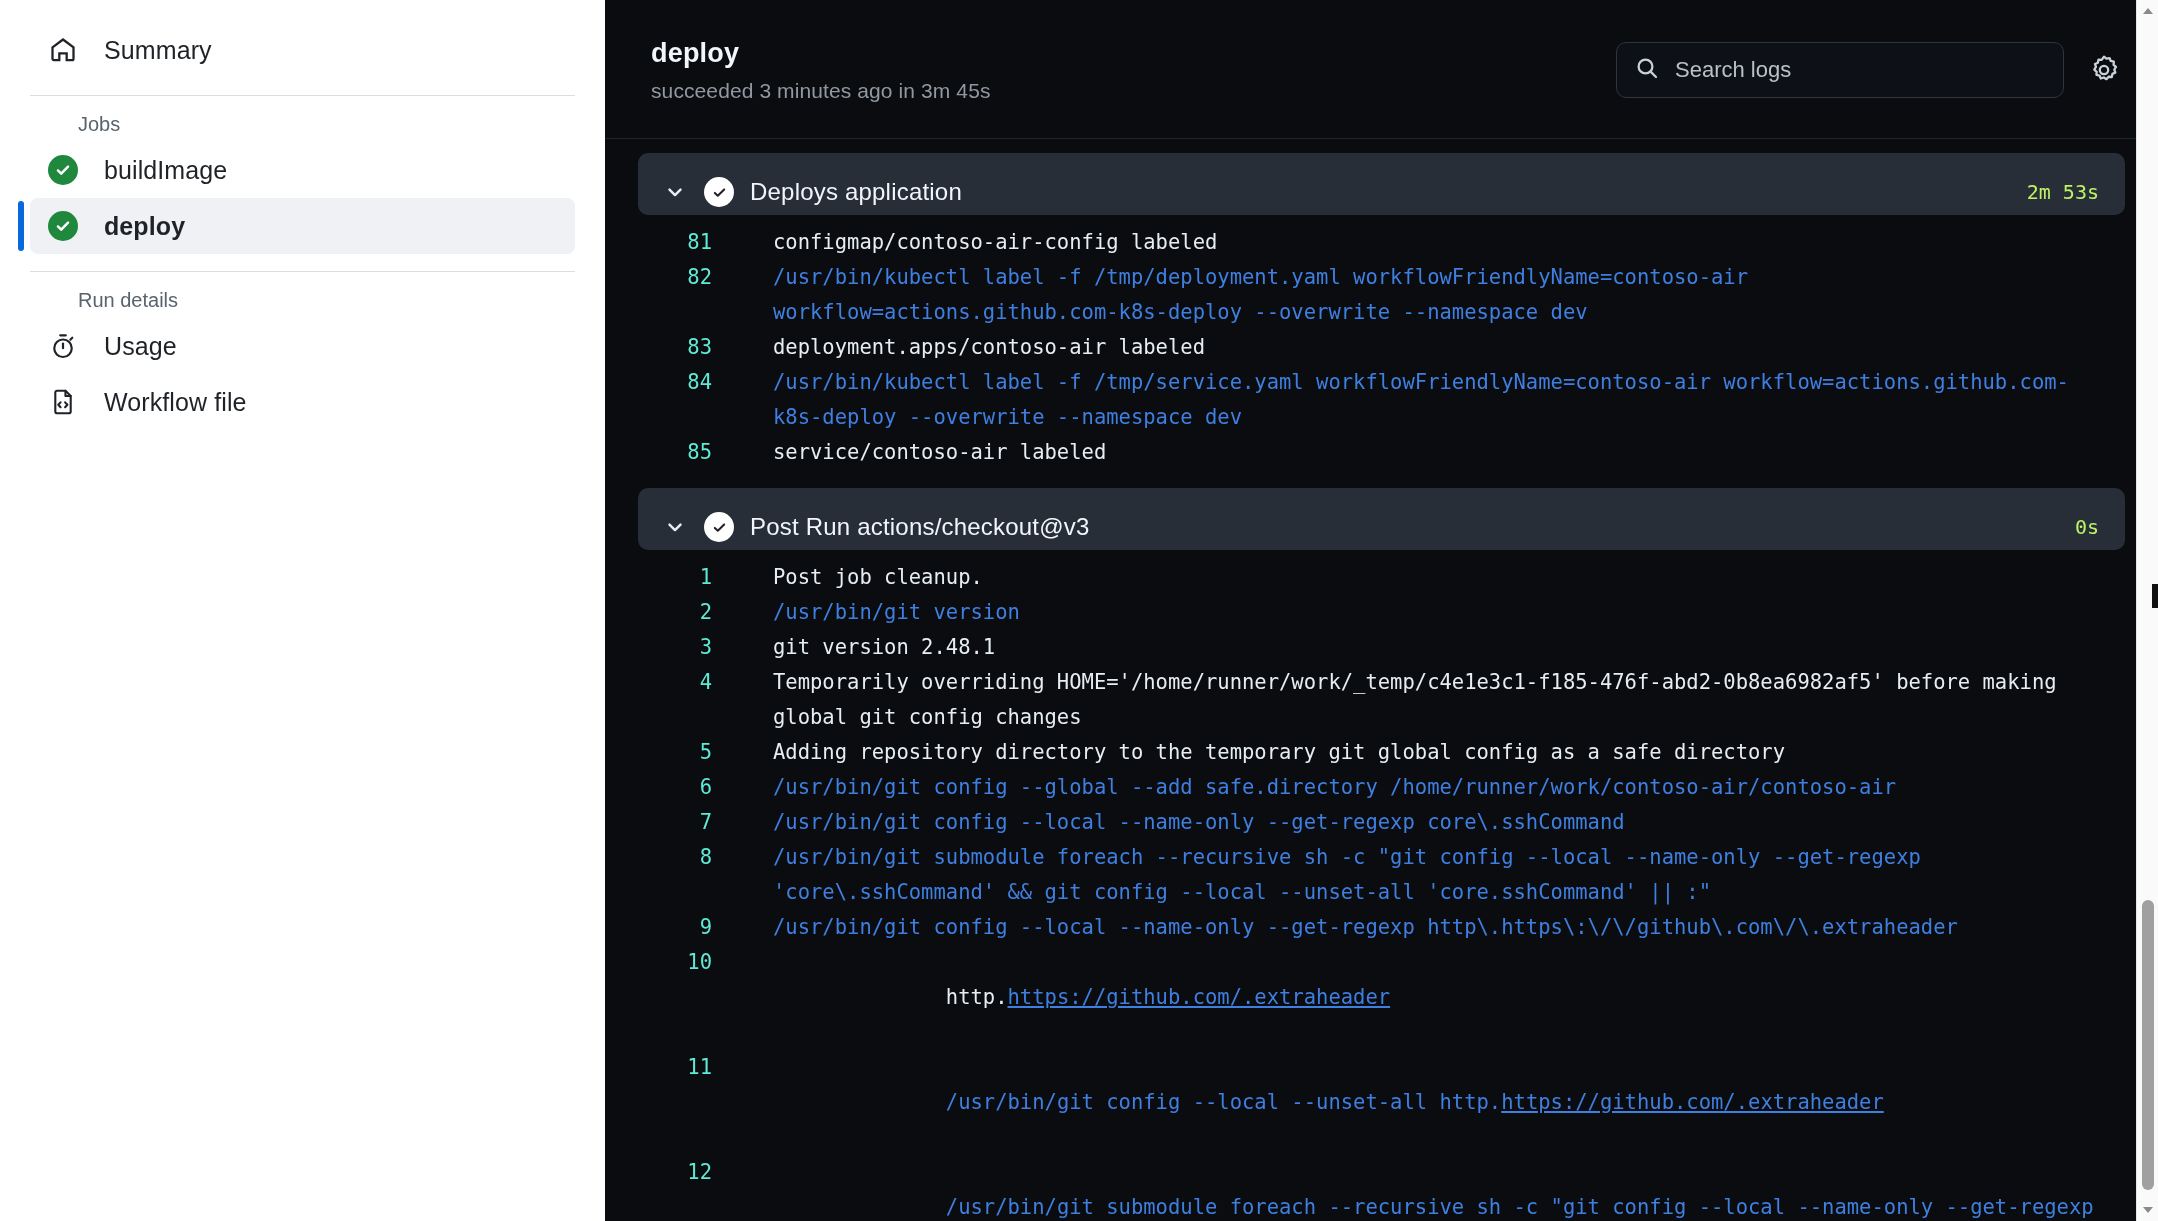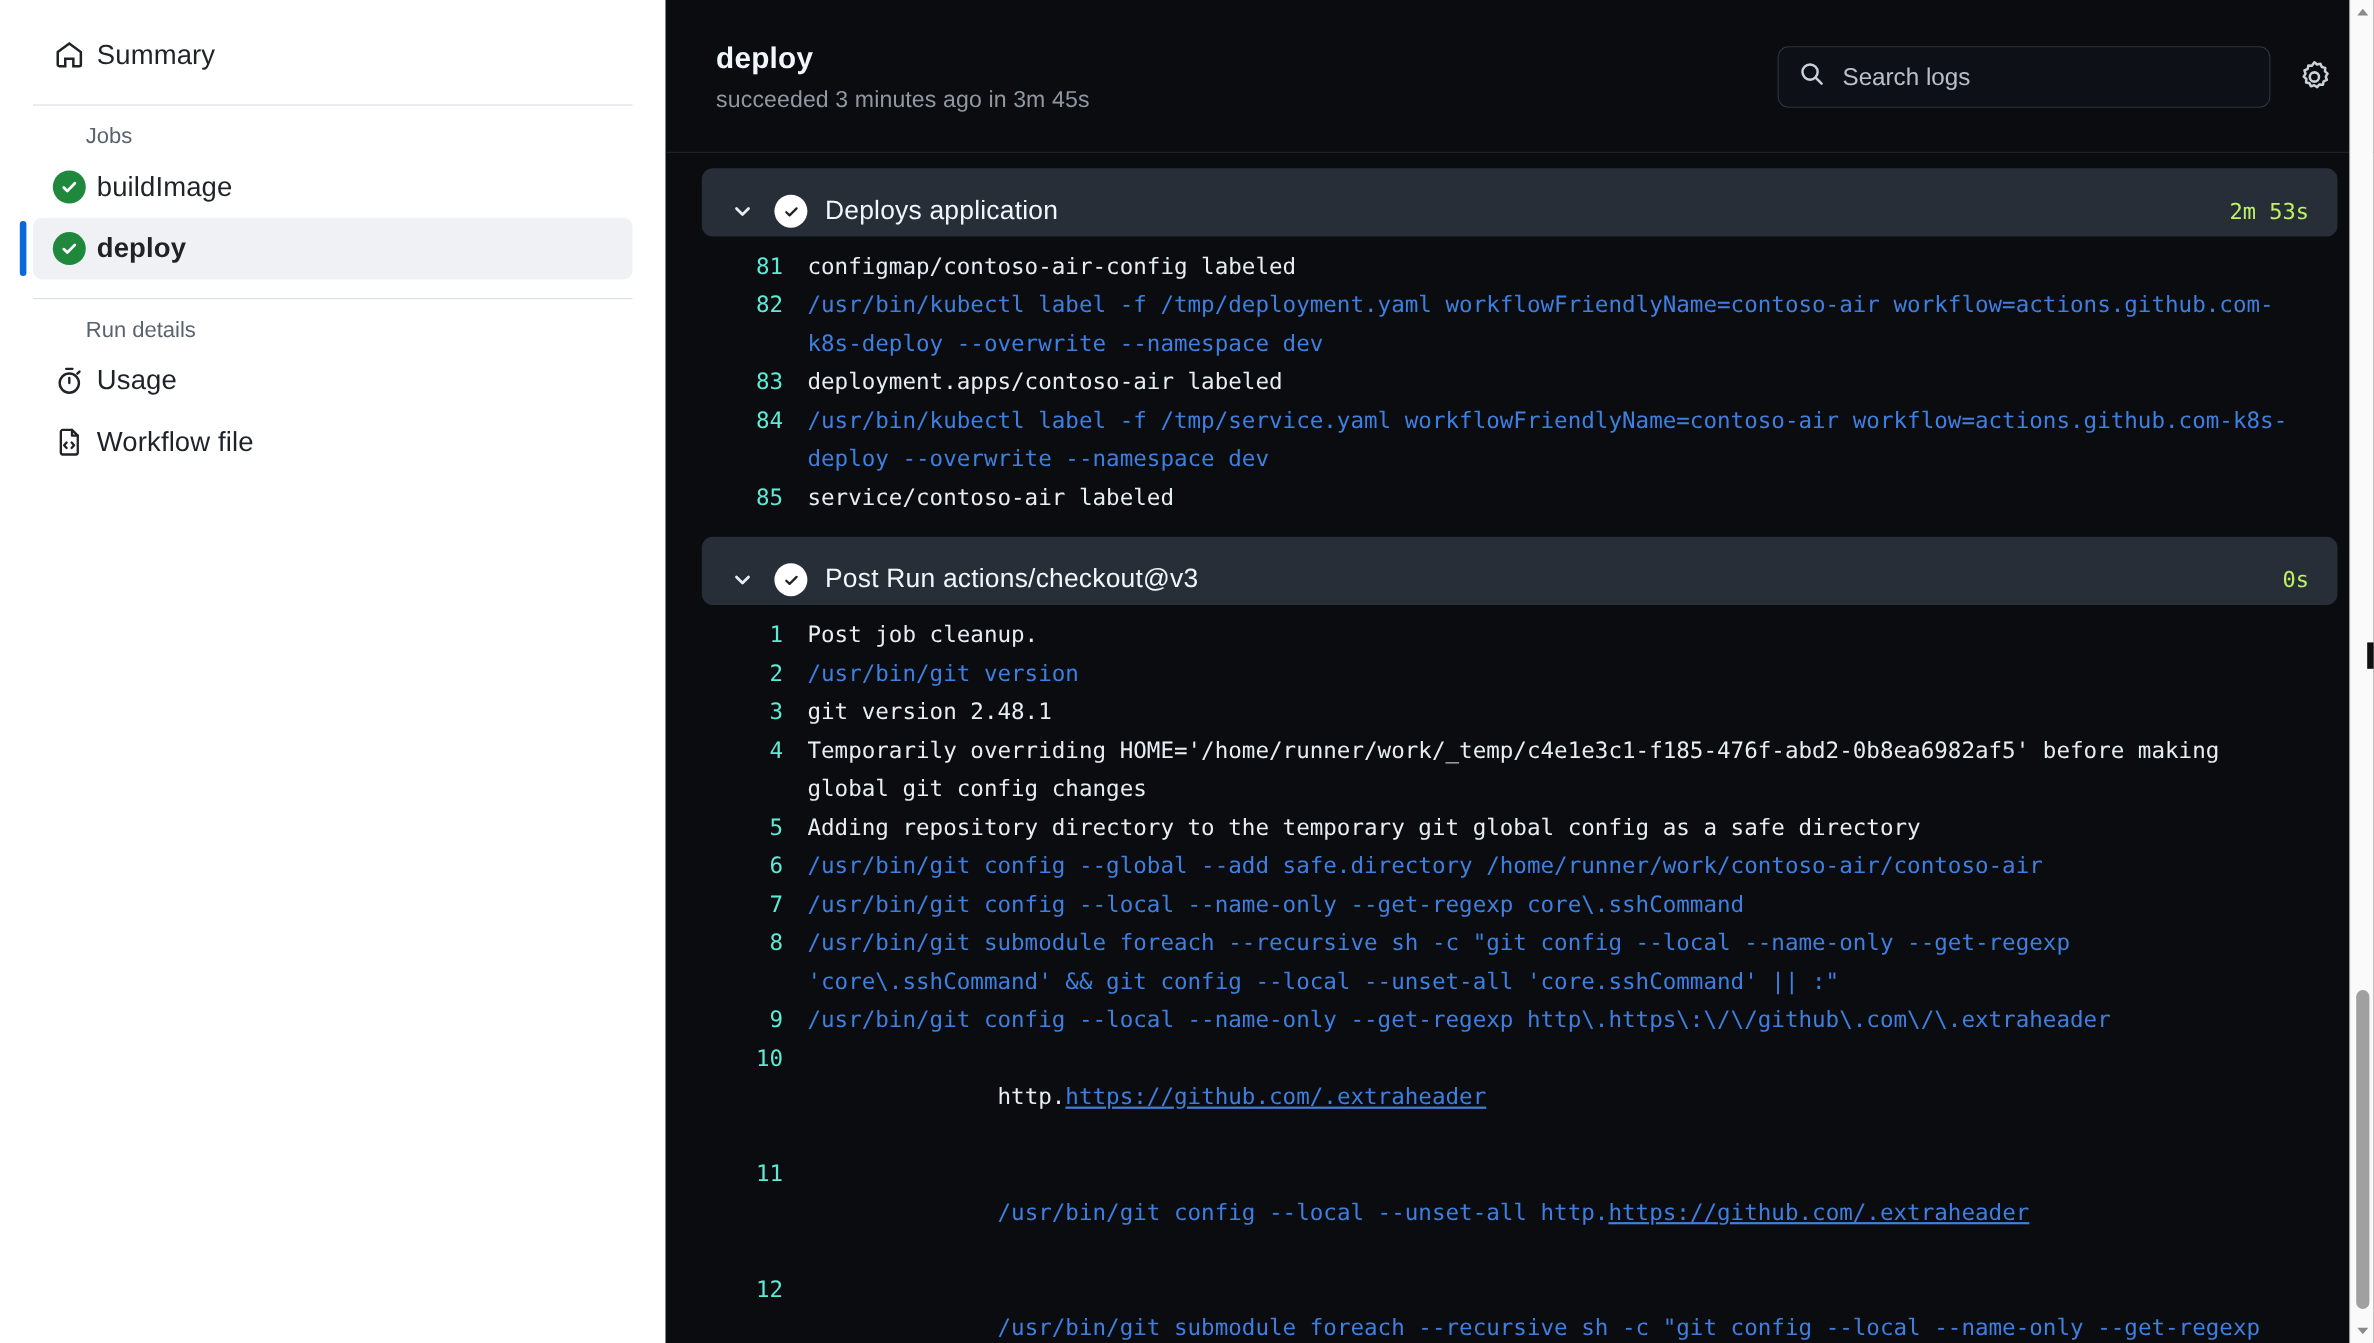--- a/index.html
+++ b/index.html
@@ -13,21 +13,21 @@
 
   
   .sidebar {
     width: 605px;
     flex: 0 0 605px;
     background: #ffffff;
     padding: 22px 0 0 0;
   }
   .side-inner { padding: 0 30px 0 30px; }
   .side-row {
-    display: flex; align-items: center; gap: 10px;
+    display: flex; align-items: center; gap: 26px;
     height: 56px; padding: 0 18px;
     border-radius: 8px; cursor: pointer;
     position: relative;
   }
   .side-row.sel { background: #eff1f4; }
   .side-row.sel::before {
     content: ""; position: absolute; left: -12px; top: 3px;
     width: 6px; height: 50px; background: #0969da; border-radius: 6px;
   }
   .side-label { font-size: 25px; color: #1f2328; letter-spacing: .1px; }
@@ -101,21 +101,21 @@
   .line {
     display: flex; align-items: flex-start;
     font-family: "DejaVu Sans Mono", "Liberation Mono", monospace;
     font-size: 20.5px; line-height: 35px;
     padding: 0 30px 0 0;
   }
   .lineno {
     width: 96px; flex: 0 0 96px; text-align: right; color: #5eead4;
     padding-right: 22px; user-select: none;
   }
-  .linetxt { flex: 1 1 auto; color: #e6edf3; white-space: pre-wrap; word-break: break-word; }
+  .linetxt { flex: 1 1 auto; color: #e6edf3; white-space: pre-wrap; word-break: break-word; margin-left: 39px; }
   .linetxt.cmd { color: #3f7fe0; }
   .linetxt a.lnk { color: #3f7fe0; text-decoration: underline; }
   .linetxt .w { color: #e6edf3; }
 
   
   .scrollbar {
     position: absolute; top: 0; right: 0; width: 22px; height: 1221px;
     background: #fafafa; border-left: 1px solid #e6e6e6;
   }
   .sb-arrow { position:absolute; left:0; width:22px; height:18px; display:flex; align-items:center; justify-content:center; }

